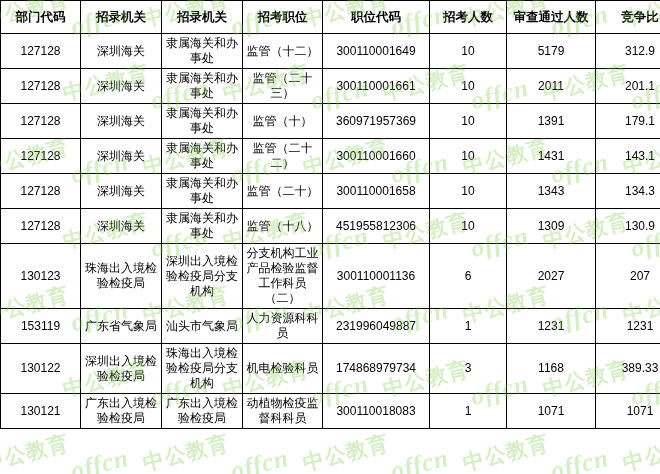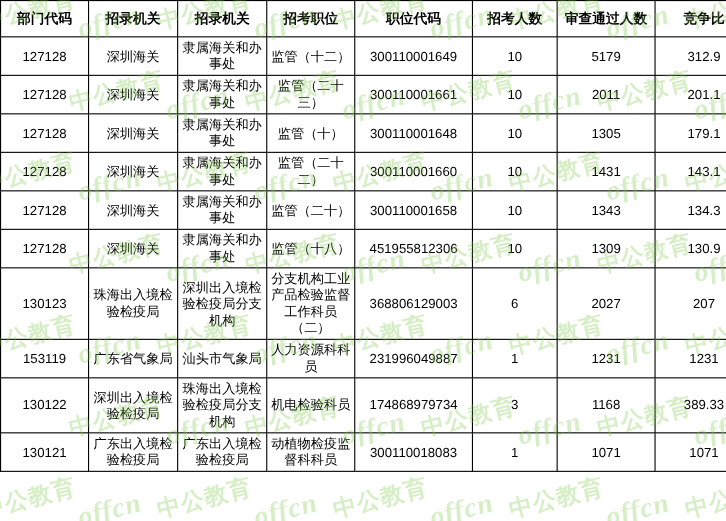--- a/index.html
+++ b/index.html
@@ -107,23 +107,23 @@
         <td class="col-4">300110001661</td>
         <td class="col-5">10</td>
         <td class="col-6">2011</td>
         <td class="col-7">201.1</td>
       </tr>
       <tr>
         <td class="col-0">127128</td>
         <td class="col-1">深圳海关</td>
         <td class="col-2">隶属海关和办事处</td>
         <td class="col-3">监管（十）</td>
-        <td class="col-4">300110001648</td>
-        <td class="col-5">10</td>
-        <td class="col-6">1305</td>
+        <td class="col-4">360971957369</td>
+        <td class="col-5">10</td>
+        <td class="col-6">1391</td>
         <td class="col-7">179.1</td>
       </tr>
       <tr>
         <td class="col-0">127128</td>
         <td class="col-1">深圳海关</td>
         <td class="col-2">隶属海关和办事处</td>
         <td class="col-3">监管（二十二）</td>
         <td class="col-4">300110001660</td>
         <td class="col-5">10</td>
         <td class="col-6">1431</td>
@@ -147,21 +147,21 @@
         <td class="col-4">451955812306</td>
         <td class="col-5">10</td>
         <td class="col-6">1309</td>
         <td class="col-7">130.9</td>
       </tr>
       <tr>
         <td class="col-0">130123</td>
         <td class="col-1">珠海出入境检验检疫局</td>
         <td class="col-2">深圳出入境检验检疫局分支机构</td>
         <td class="col-3">分支机构工业产品检验监督工作科员（二）</td>
-        <td class="col-4">368806129003</td>
+        <td class="col-4">300110001136</td>
         <td class="col-5">6</td>
         <td class="col-6">2027</td>
         <td class="col-7">207</td>
       </tr>
       <tr>
         <td class="col-0">153119</td>
         <td class="col-1">广东省气象局</td>
         <td class="col-2">汕头市气象局</td>
         <td class="col-3">人力资源科科员</td>
         <td class="col-4">231996049887</td>

